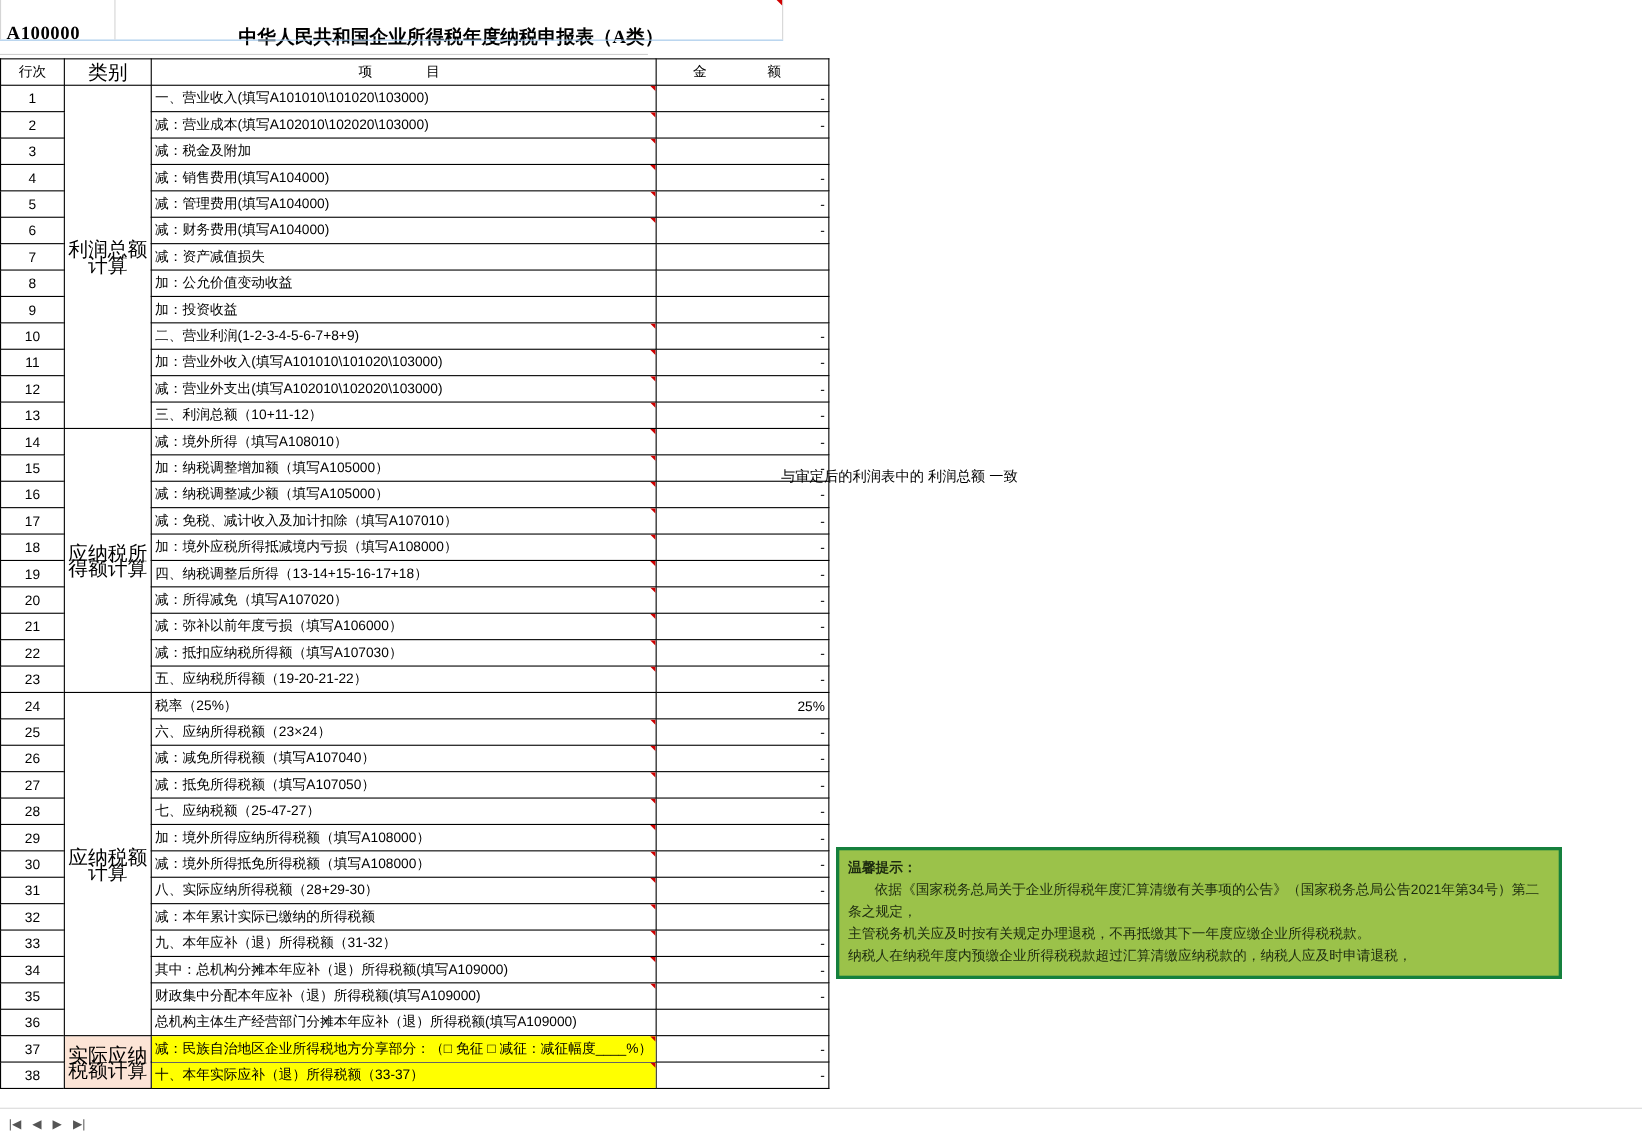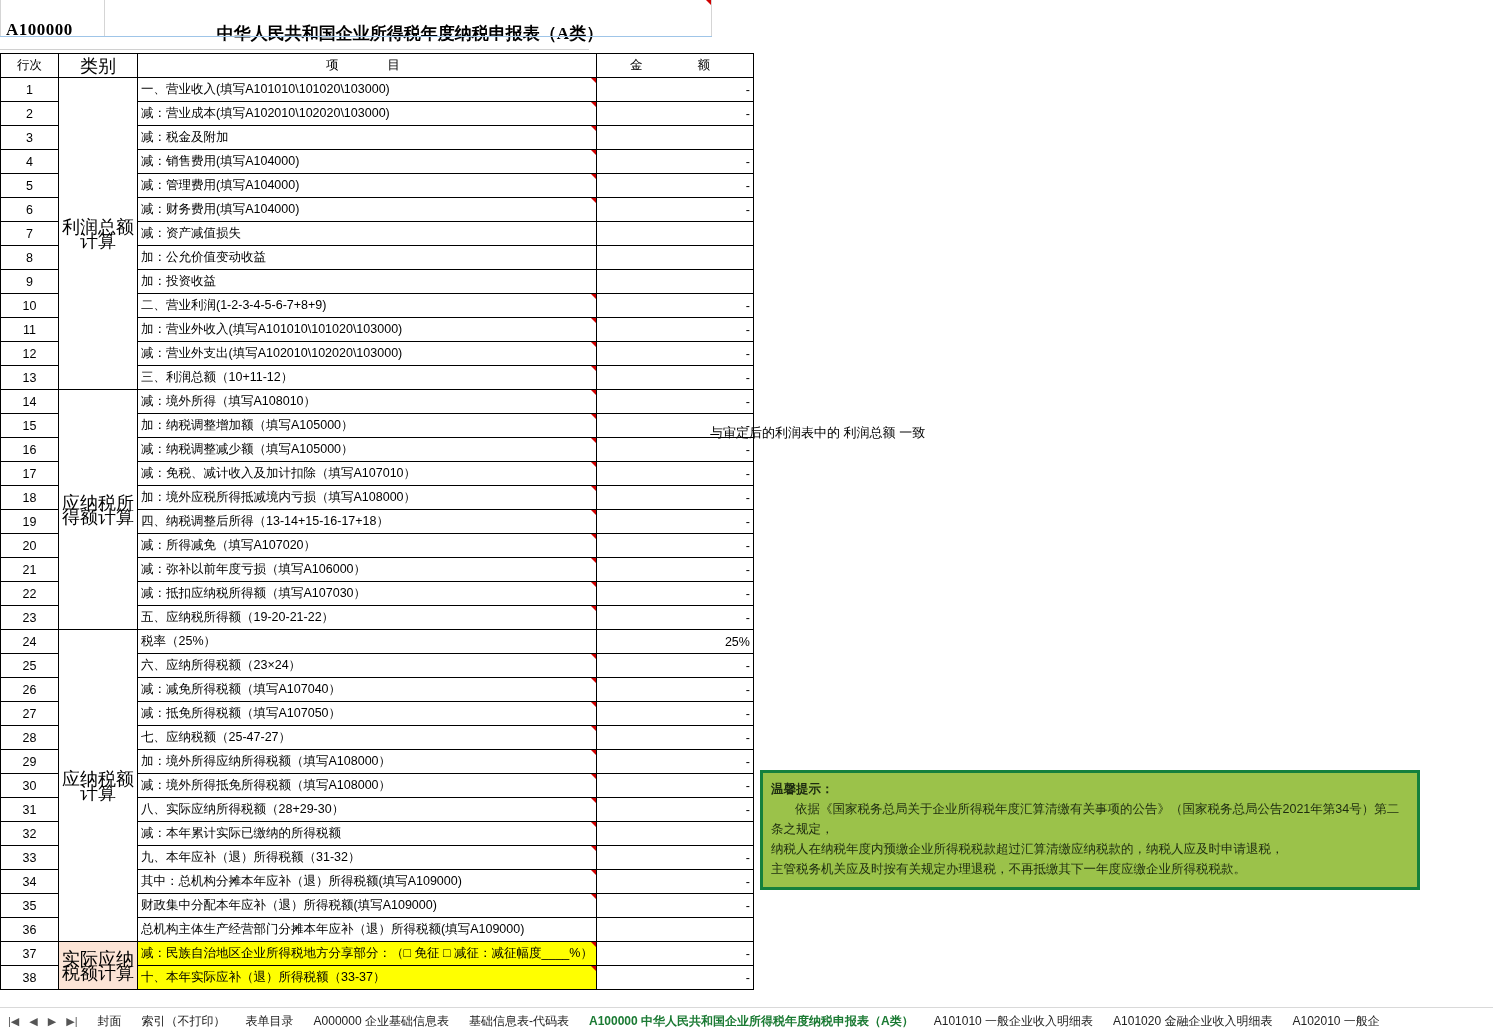--- a/index.html
+++ b/index.html
@@ -403,38 +403,27 @@
           <td class="c-amt">-</td>
         </tr>
       </tbody>
   </table>
 
   <div class="note-13">与审定后的利润表中的  利润总额  一致</div>
 
   <div class="tipbox">
     <p class="tip-title">温馨提示：</p>
     <p class="indent">依据《国家税务总局关于企业所得税年度汇算清缴有关事项的公告》（国家税务总局公告2021年第34号）第二条之规定，</p>
+    <p>主管税务机关应及时按有关规定办理退税，不再抵缴其下一年度应缴企业所得税税款。</p>
     <p>纳税人在纳税年度内预缴企业所得税税款超过汇算清缴应纳税款的，纳税人应及时申请退税，</p>
-    <p>主管税务机关应及时按有关规定办理退税，不再抵缴其下一年度应缴企业所得税税款。</p>
   </div>
 
 
   <div class="tabbar">
     <div class="navbtns">
       <span>|◀</span>
       <span>◀</span>
       <span>▶</span>
       <span>▶|</span>
     </div>
-    <div id="tabs" style="display:flex;align-items:center;">
-        <div class="tab">封面</div>
-        <div class="tab">索引（不打印）</div>
-        <div class="tab">表单目录</div>
-        <div class="tab">A000000 企业基础信息表</div>
-        <div class="tab">基础信息表-代码表</div>
-        <div class="tab active">A100000 中华人民共和国企业所得税年度纳税申报表（A类）</div>
-        <div class="tab">A101010 一般企业收入明细表</div>
-        <div class="tab">A101020 金融企业收入明细表</div>
-        <div class="tab">A102010 一般企</div>
-      </div>
   </div>
 
 </div>
 
 </body></html>

